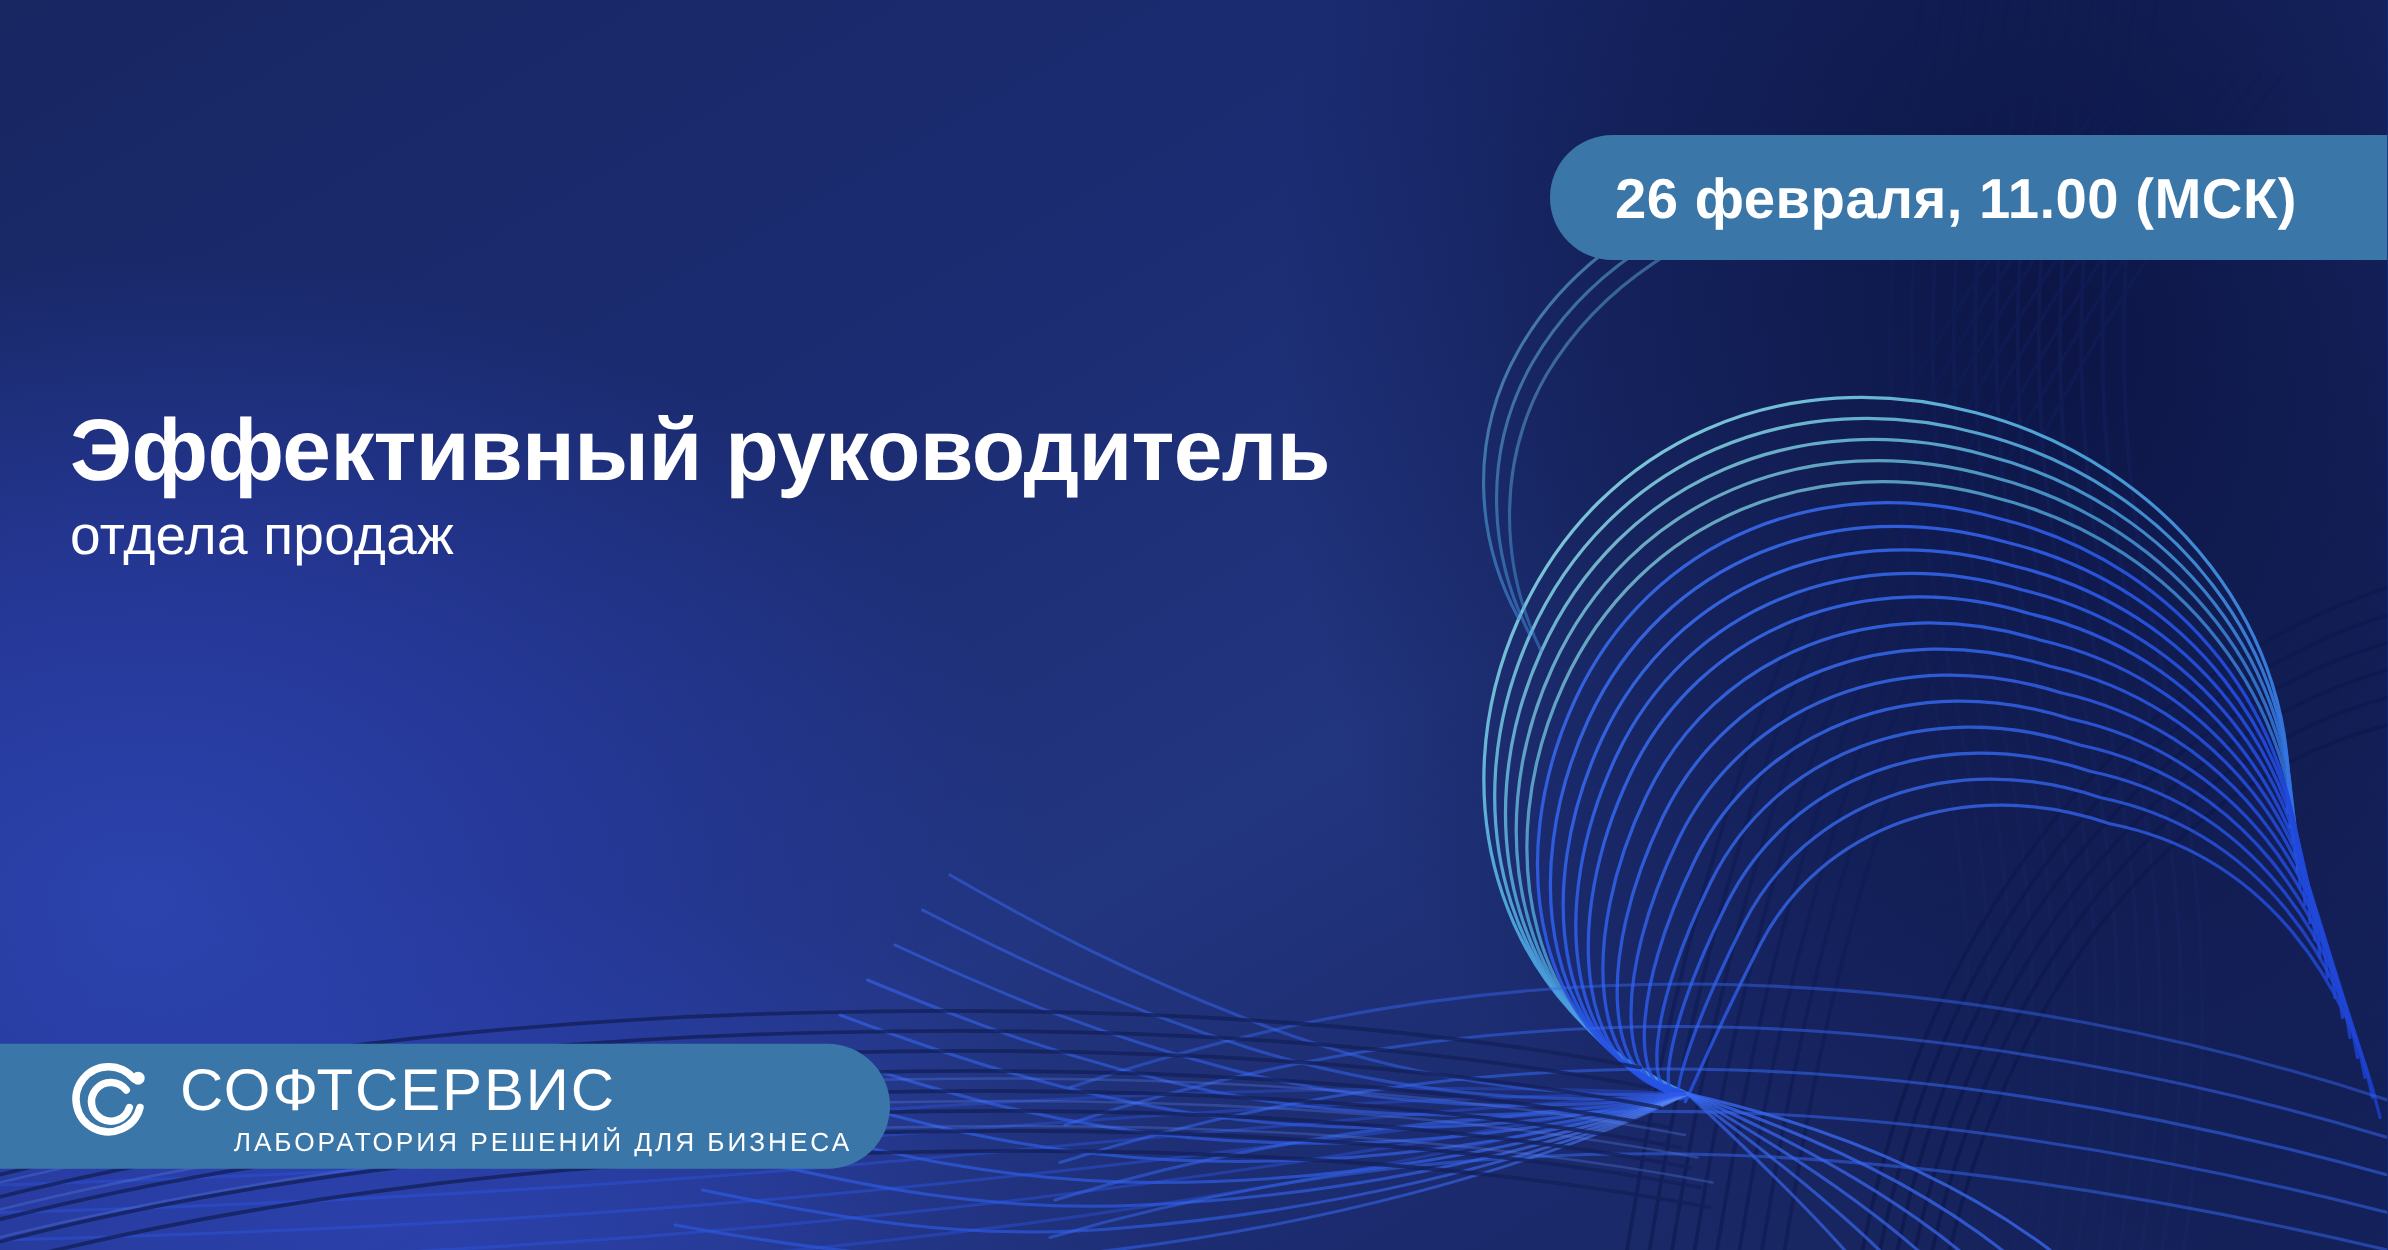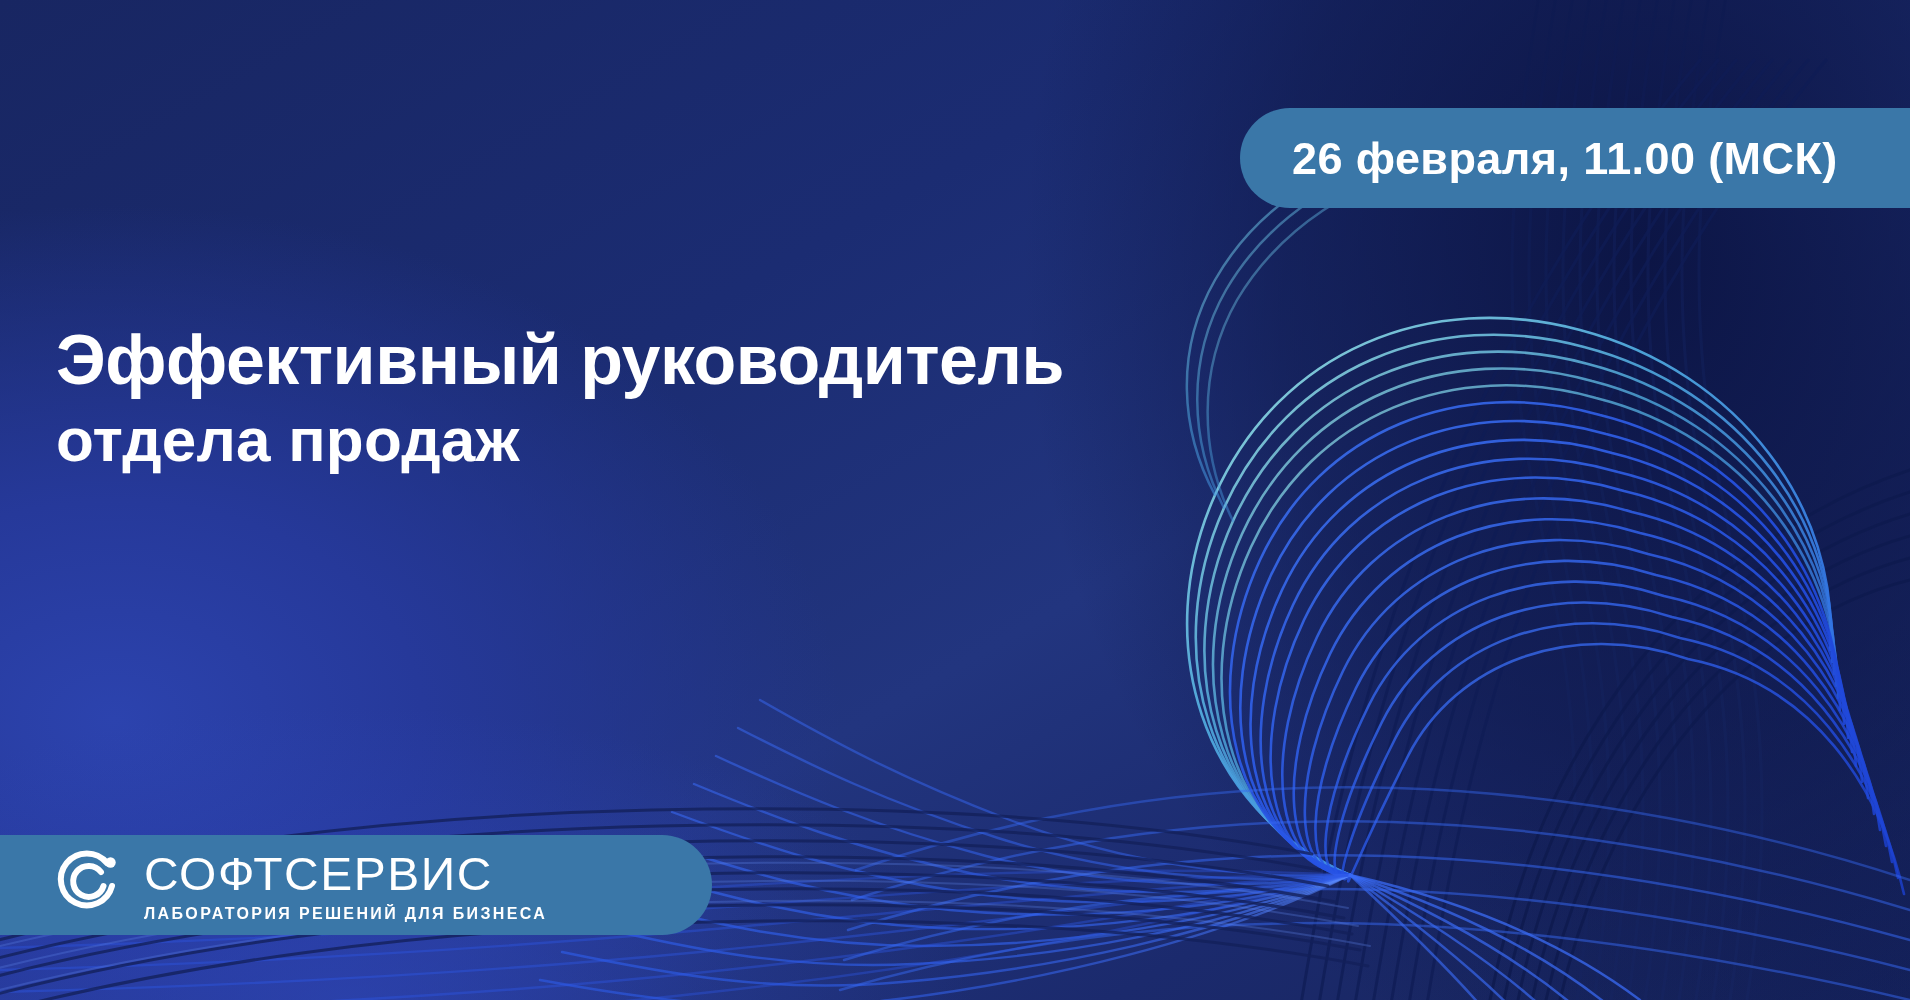--- a/index.html
+++ b/index.html
@@ -80,22 +80,22 @@
   .headline-main {
     color: #ffffff;
     font-size: 70px;
     font-weight: bold;
     line-height: 1.08;
     letter-spacing: -0.5px;
     white-space: nowrap;
   }
   .headline-sub {
     color: #ffffff;
-    font-size: 62px;
-    font-weight: bold;
+    font-size: 44px;
+    font-weight: normal;
     line-height: 1.18;
     letter-spacing: 0.2px;
     white-space: nowrap;
     margin-top: 4px;
   }
 
   
   .logo-pill {
     position: absolute;
     left: -44px;
@@ -126,26 +126,27 @@
     font-size: 47px;
     font-weight: 300;
     letter-spacing: 1.5px;
     line-height: 1;
     white-space: nowrap;
     transform: scaleX(1.02);
     transform-origin: left center;
   }
   .logo-tagline {
     color: #ffffff;
-    font-size: 16px;
-    font-weight: bold;
+    font-size: 21px;
+    font-weight: normal;
     letter-spacing: 2.35px;
     line-height: 1;
     margin-top: 9px;
     white-space: nowrap;
+    margin-left: 43px;
   }
 </style>
 </head>
 <body>
 
 <div id="banner">
 
   <div class="bg-base"></div>
   <div class="bg-dark-right"></div>
   <div class="bg-bottom-lift"></div>

